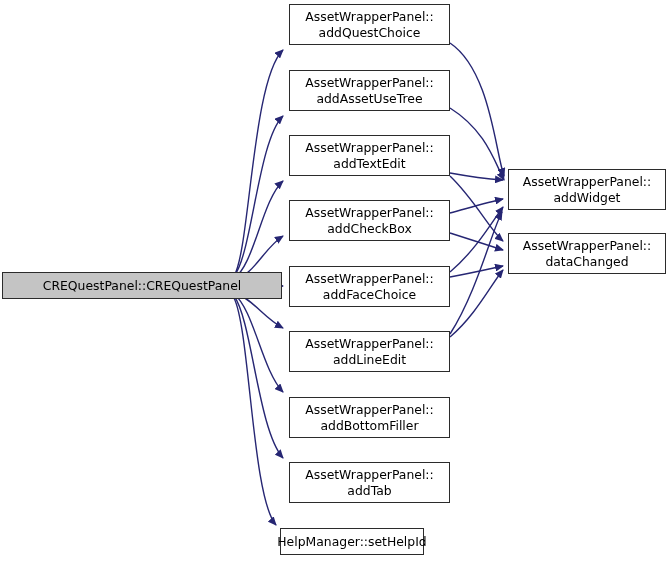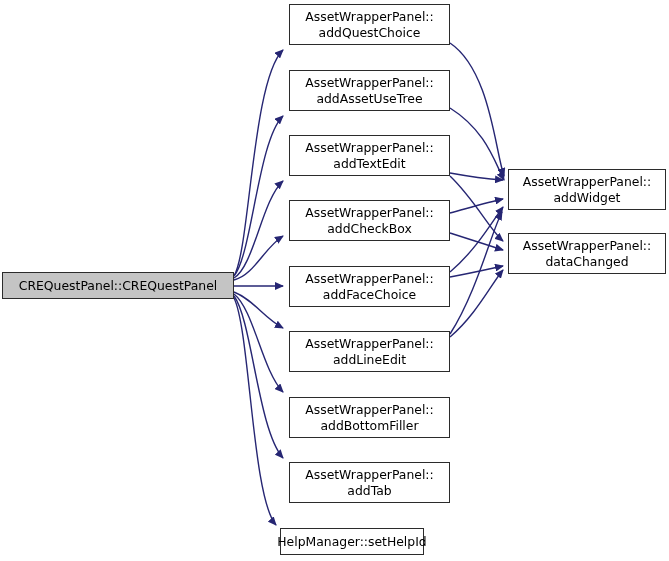--- a/index.html
+++ b/index.html
@@ -42,21 +42,21 @@
       <path d="M450,272 C476,250 492,222 503,207"></path>
       <path d="M450,334 C477,292 492,230 502,212"></path>
 
       <path d="M450,176 C475,200 490,230 503,241"></path>
       <path d="M450,233 C472,240 490,246 503,250"></path>
       <path d="M450,277 C472,273 489,269 503,266"></path>
       <path d="M450,337 C476,315 492,283 503,270"></path>
     </g>
   </svg>
 
-  <div class="node root" style="left:2px;top:272px;width:232px;height:27px;">
+  <div class="node root" style="left:2px;top:272px;width:280px;height:27px;">
     <span class="lbl">CREQuestPanel::CREQuestPanel</span>
   </div>
 
   <div class="node" style="left:289px;top:4px;width:161px;height:41px;">
     <span class="lbl">AssetWrapperPanel::
 addQuestChoice</span>
   </div>
 
   <div class="node" style="left:289px;top:70px;width:161px;height:41px;">
     <span class="lbl">AssetWrapperPanel::

